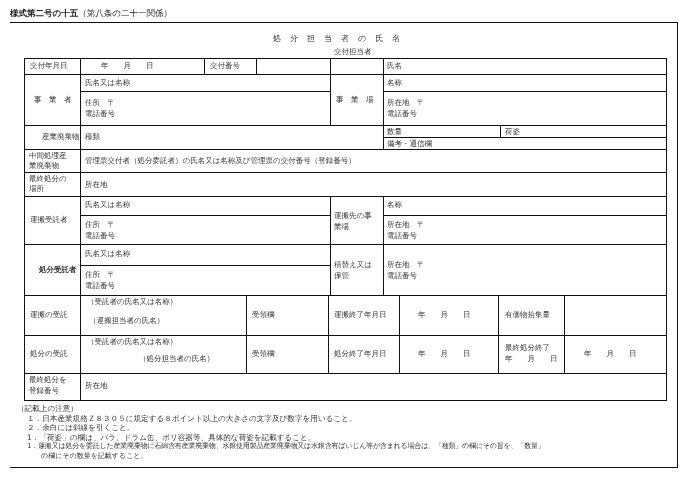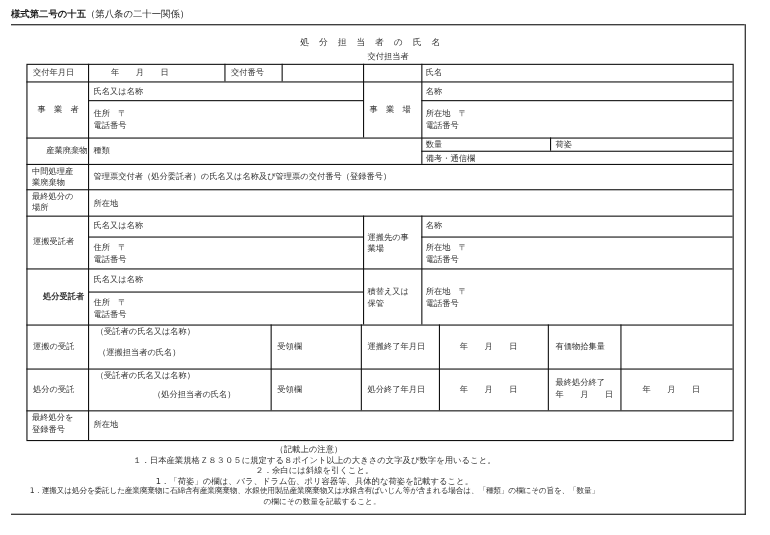--- a/index.html
+++ b/index.html
@@ -1,18 +1,18 @@
 <!DOCTYPE html>
 <html><head>
 <meta charset="utf-8">
 <style>
   html, body { margin:0; padding:0; background:#ffffff; }
   body { width:700px; height:486px; position:relative; overflow:hidden;
          font-family:"DejaVu Sans", "Liberation Sans", sans-serif; color:#222; }
-  .abs { position:absolute;text-align:center; }
+  .abs { position:absolute; }
   .t { position:absolute; font-size:7.5px; line-height:10px; white-space:nowrap; color:#333; }
   .hl { position:absolute; height:0; border-top:1px solid #111; }
   .vl { position:absolute; width:0; border-left:1px solid #111; }
   .form-title { font-size:8.5px; font-weight:bold; color:#222; }
   .doc-title { font-size:8px; letter-spacing:9px; color:#333; }
   .notes { font-size:7.6px; line-height:9.6px; color:#333; }
 </style>
 </head>
 <body>
 

